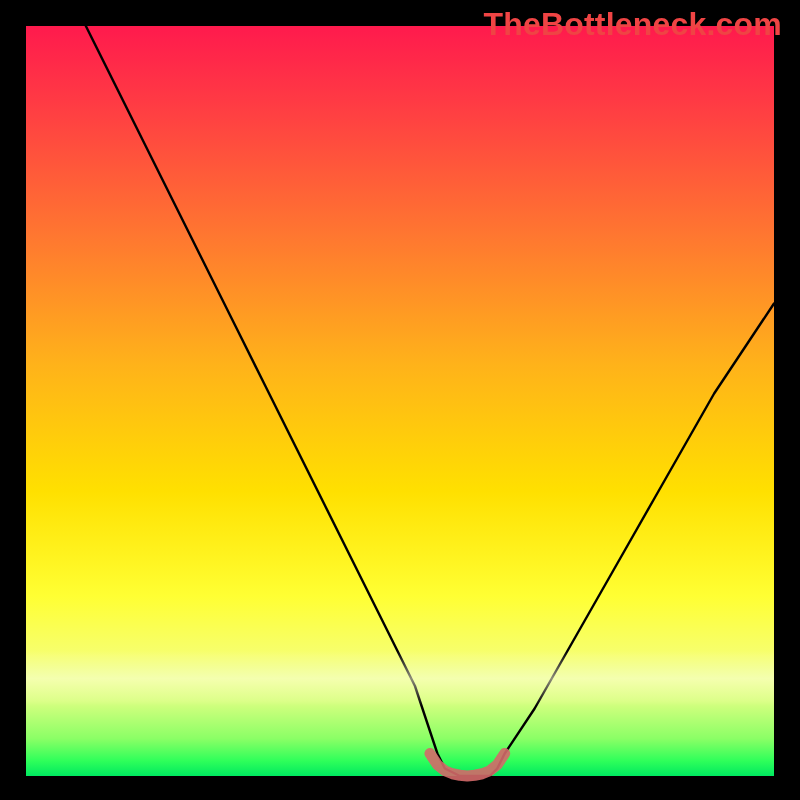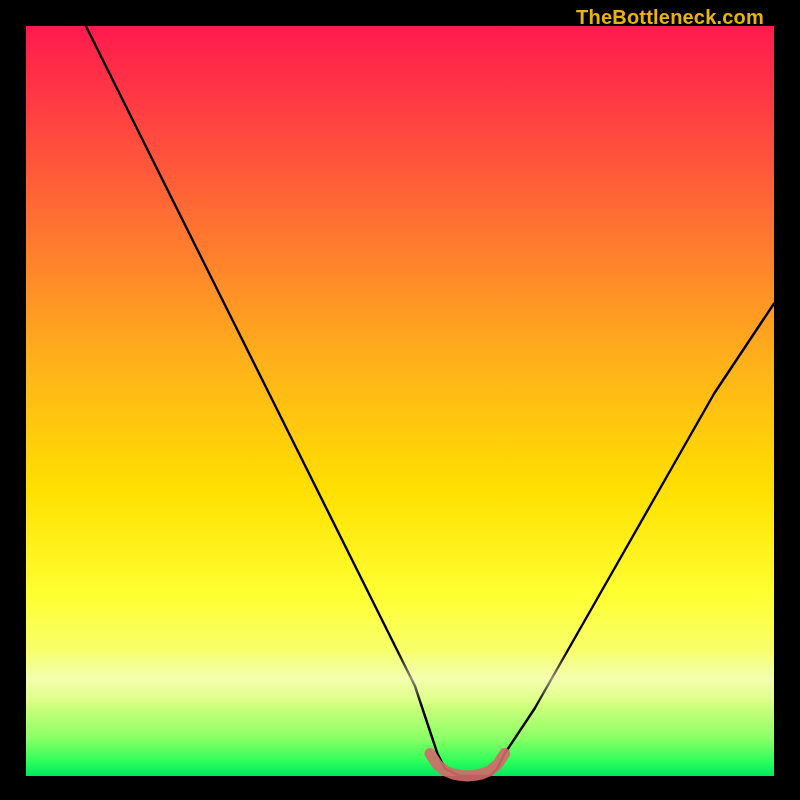--- a/index.html
+++ b/index.html
@@ -7,23 +7,23 @@
     width: 800px;
     height: 800px;
     background: #000;
     position: relative;
     overflow: hidden;
     font-family: Arial, Helvetica, sans-serif;
   }
   .watermark {
     position: absolute;
     top: 6px;
-    right: 36px;
-    color: #eab308;
-    font-size: 20px;
+    right: 18px;
+    color: #ef4444;
+    font-size: 32px;
     font-weight: 600;
     letter-spacing: 0.2px;
     z-index: 50;
   }
   .plot-frame {
     position: absolute;
     
     left: 26px;
     top: 26px;
     width: 748px;   

